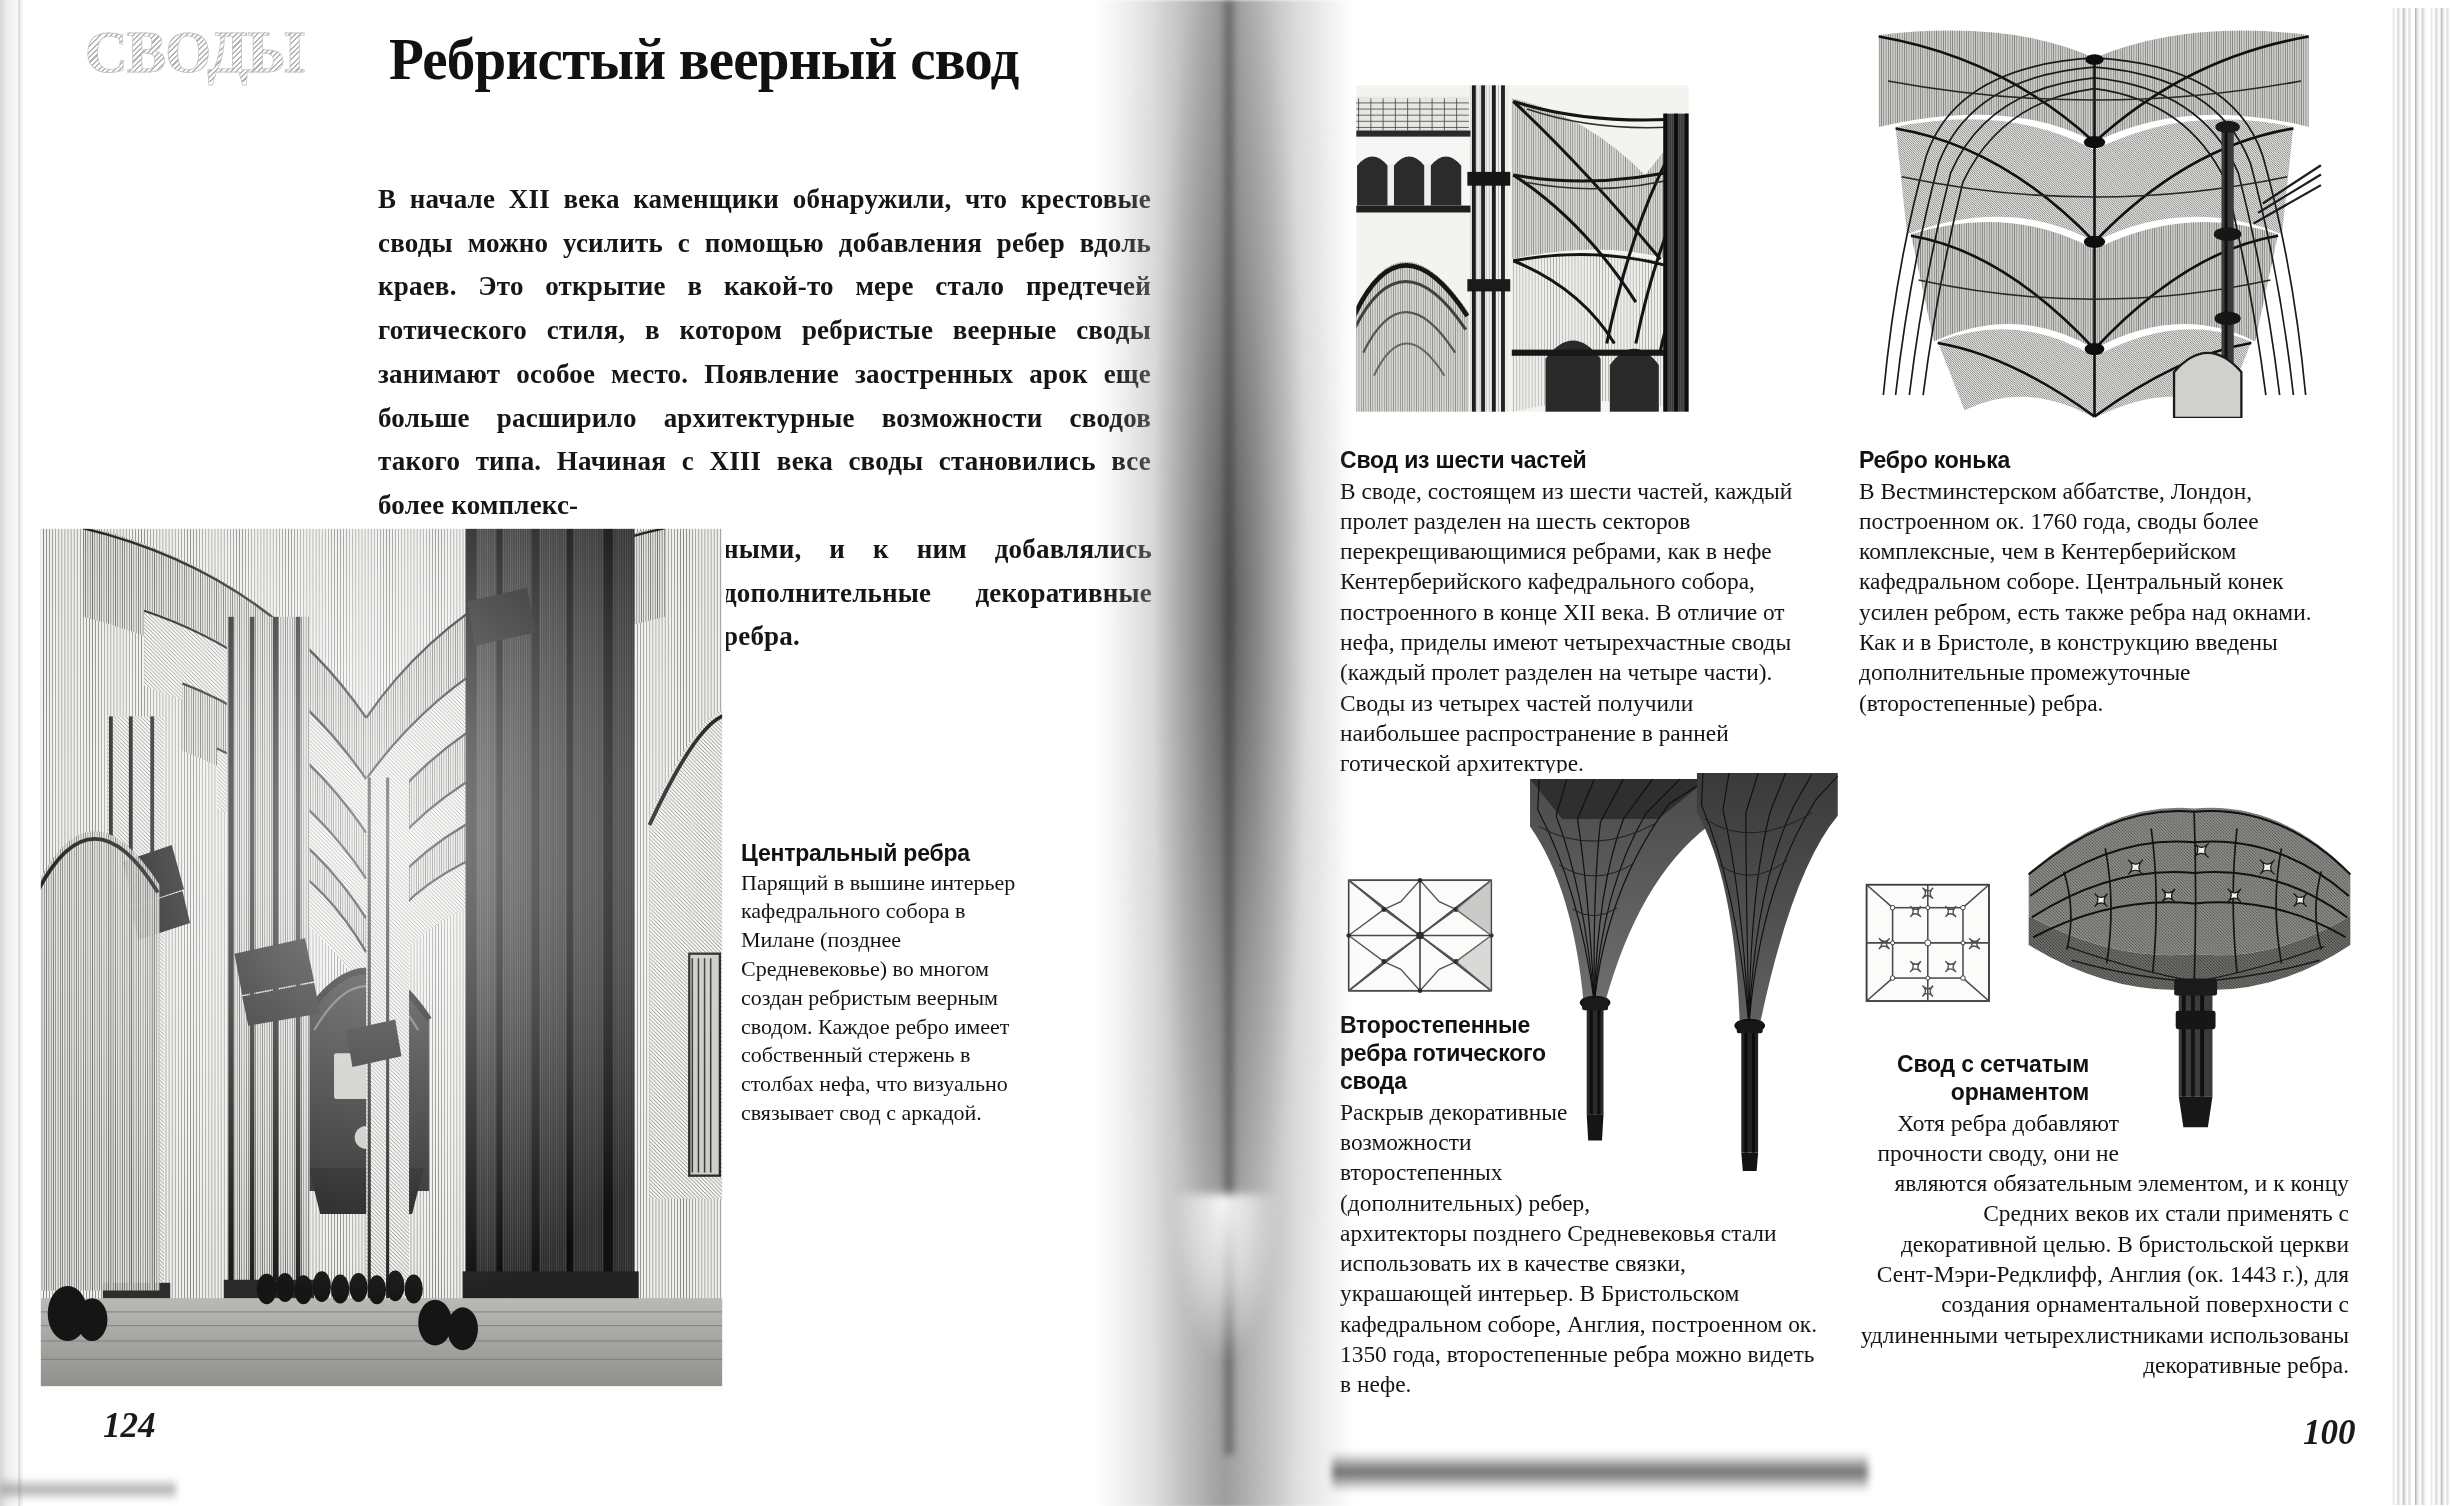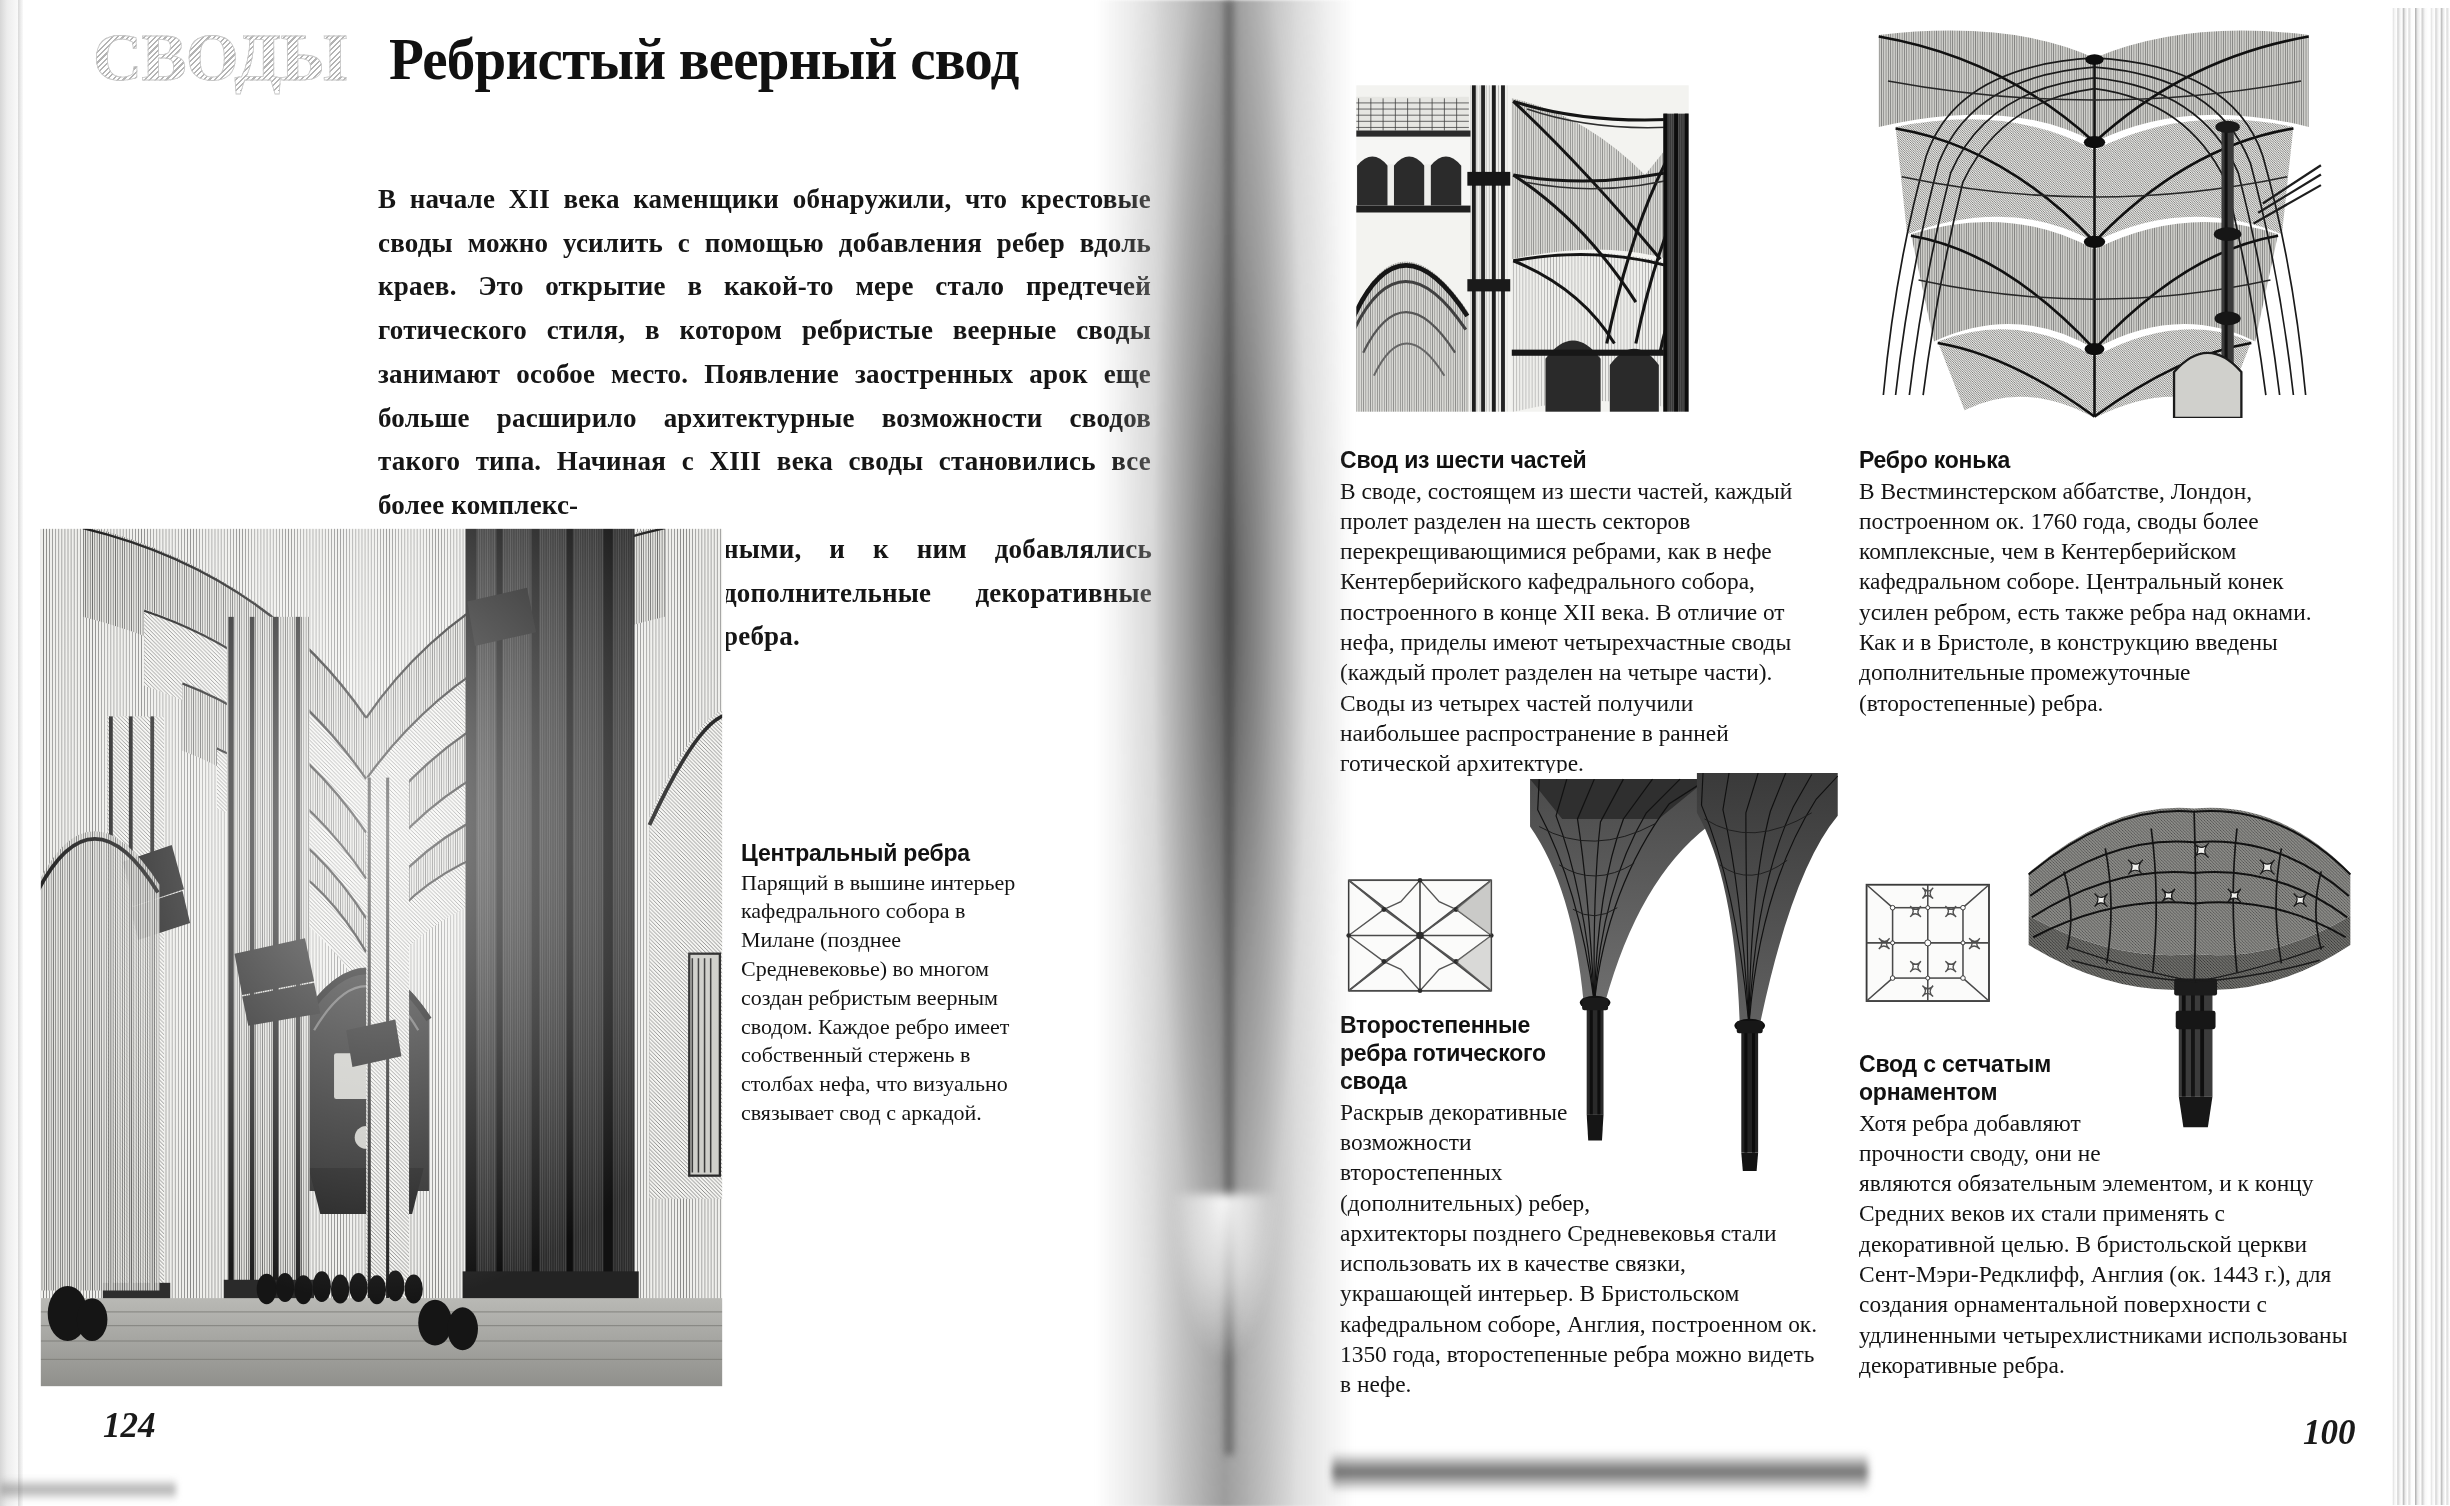--- a/index.html
+++ b/index.html
@@ -53,23 +53,23 @@
     filter:blur(3.1px);
   }
   .bottom-smudge-r{
     position:absolute;left:1332px;top:1452px;width:536px;height:40px;
     background:linear-gradient(180deg,rgba(255,255,255,0),rgba(60,60,60,.75),rgba(255,255,255,0));
     filter:blur(3.8px);
   }
 
   
   .watermark{
-    position:absolute;left:93px;top:23px;
+    position:absolute;left:85px;top:23px;
     font-family:"Liberation Serif","DejaVu Serif",serif;
-    font-size:68px;font-weight:700;letter-spacing:-0.8px;
+    font-size:59px;font-weight:700;letter-spacing:-0.8px;
     color:#d2d2d2;
     -webkit-text-stroke:0.8px #c6c6c6;
     background:repeating-linear-gradient(135deg,#b4b4b4 0 1.5px,#ffffff 1.5px 3.8px);
     -webkit-background-clip:text;background-clip:text;
     -webkit-text-fill-color:transparent;
     white-space:nowrap;line-height:1;
   }
   .page-title{
     position:absolute;left:389px;top:29px;
     font-family:"Liberation Serif","DejaVu Serif",serif;
@@ -101,21 +101,21 @@
   .fig-west{position:absolute;left:1865px;top:12.3px;width:459px;height:406px;overflow:hidden;background:#fff;}
   .cap-six{position:absolute;left:1340px;top:446px;width:472px;}
   .cap-ridge{position:absolute;left:1859px;top:446px;width:482px;}
 
   .dia-sec{position:absolute;left:1341px;top:871px;width:158px;height:129px;overflow:hidden;}
   .fig-bristol{position:absolute;left:1516px;top:773px;width:322px;height:398px;overflow:hidden;}
   .cap-sec{position:absolute;left:1340px;top:1011px;width:482px;}
 
   .dia-net{position:absolute;left:1862px;top:880px;width:153px;height:138px;overflow:hidden;}
   .fig-redcliff{position:absolute;left:2021px;top:781px;width:337px;height:360px;overflow:hidden;}
-  .cap-net{position:absolute;left:1859px;top:1050px;width:490px;}
+  .cap-net{position:absolute;left:1859px;top:1050px;width:490px;text-align:right;}
 
   .cap-h{
     font-family:"Liberation Sans","DejaVu Sans",sans-serif;
     font-weight:700;font-size:23px;line-height:1.22;color:#111;
     margin:0 0 1.5px 0;letter-spacing:-0.2px;
   }
   .cap-b{
     font-family:"Liberation Serif","DejaVu Serif",serif;
     font-size:23px;line-height:1.30;color:#141414;margin:0;
   }

